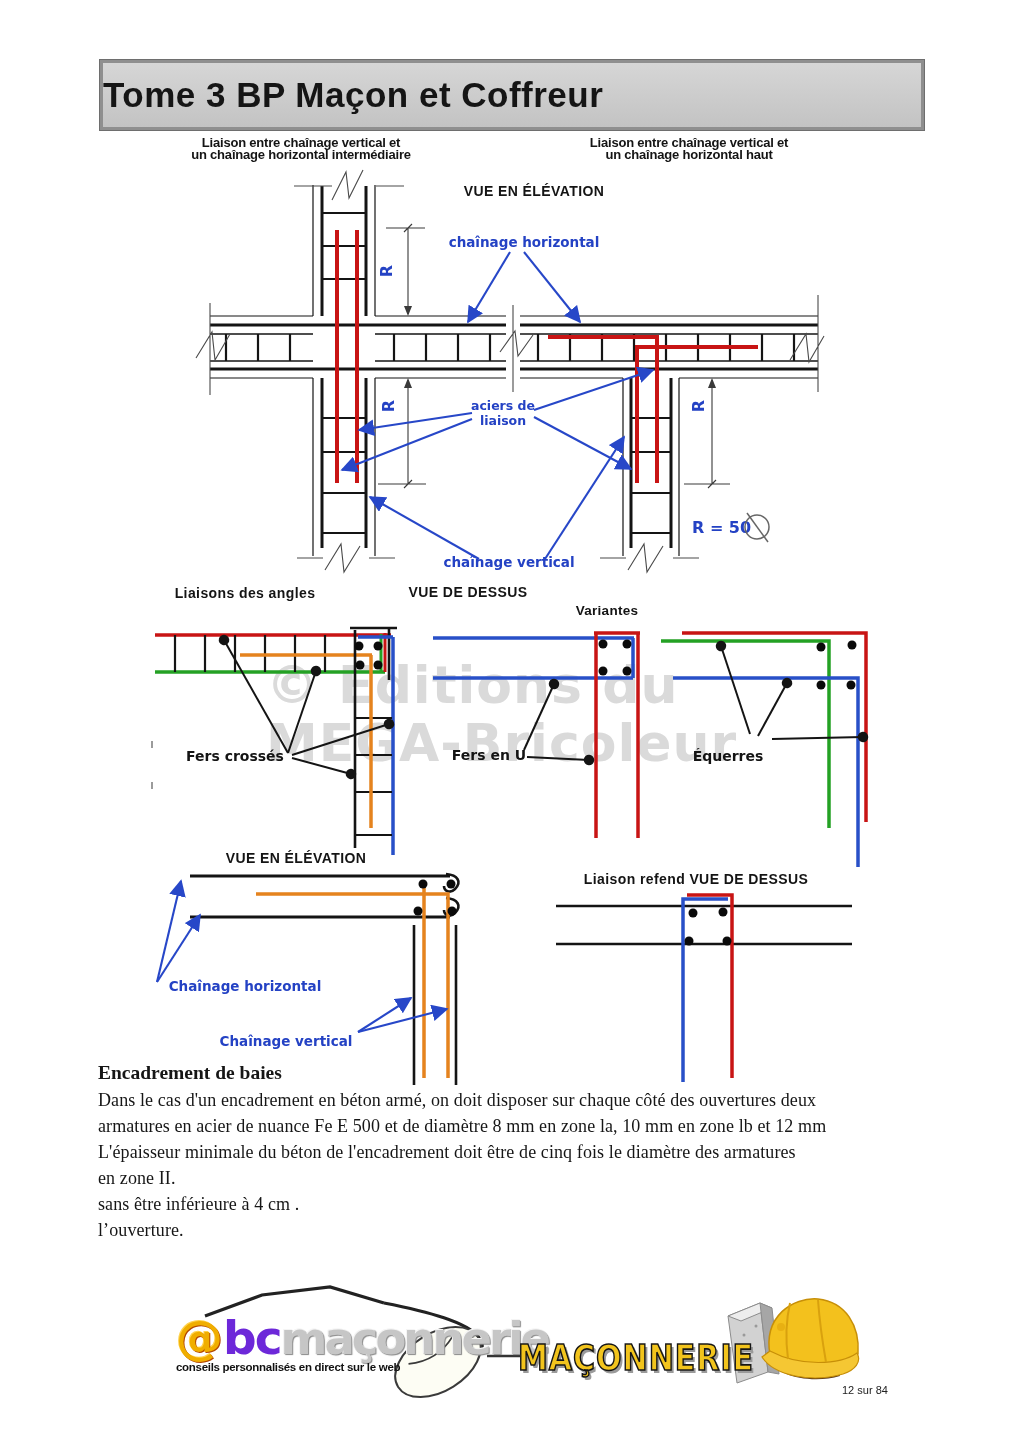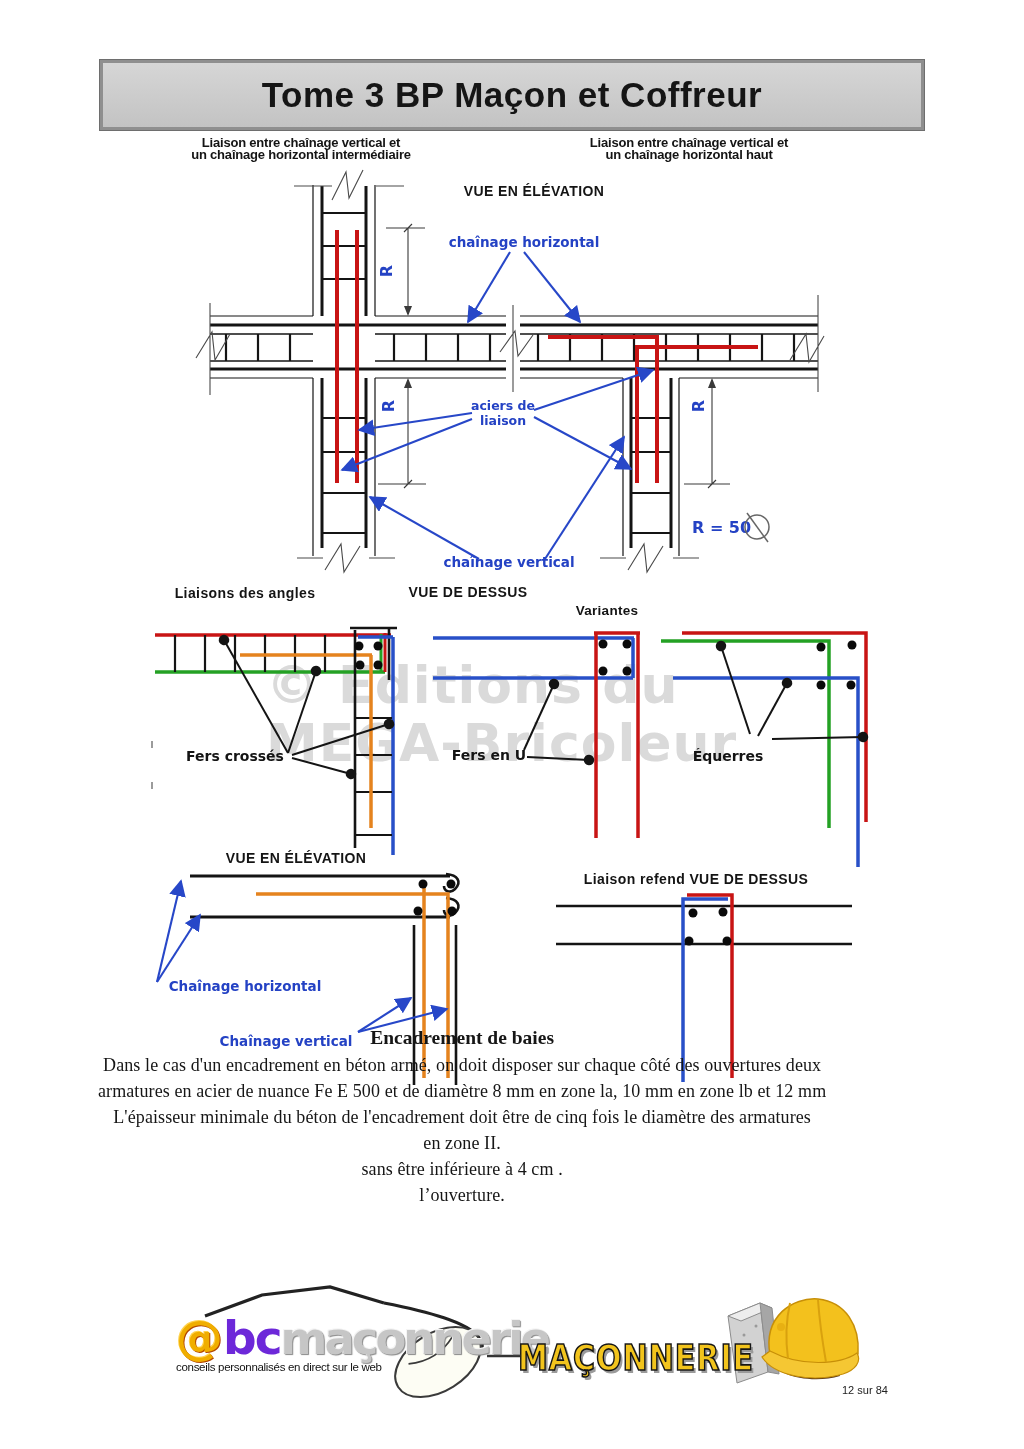--- a/index.html
+++ b/index.html
@@ -3,21 +3,21 @@
 <meta charset="utf-8">
 <style>
   html,body{margin:0;padding:0;background:#fff;}
   .page{position:relative;width:1024px;height:1449px;background:#ffffff;overflow:hidden;
         font-family:"Liberation Sans",sans-serif;color:#141414;}
 
   
   .banner{position:absolute;left:100px;top:60px;width:818px;height:64px;
           background:linear-gradient(#d6d6d6,#c3c3c3);
           border:3px solid #8f8f8f;box-shadow:0 0 0 1px #6e6e6e;
-          display:flex;align-items:center;justify-content:center;}
+          display:flex;align-items:center;}
   .banner h1{margin:0;font-size:35px;font-weight:bold;letter-spacing:.5px;color:#151515;}
 
   
   .toplabel{position:absolute;top:137px;width:260px;text-align:center;
             font-size:13px;font-weight:bold;line-height:11.5px;letter-spacing:-.2px;}
   .toplabel.l{left:171px;}
   .toplabel.r{left:559px;}
 
   
   .watermark{position:absolute;left:266px;top:656px;z-index:1;color:#dadada;
@@ -41,32 +41,32 @@
   .dot{fill:#0a0a0a}
   text{font-family:"DejaVu Sans",sans-serif;}
   text.hd{font:bold 14px "Liberation Sans",sans-serif;fill:#141414;letter-spacing:.4px}
   text.hd2{font:bold 13.5px "Liberation Sans",sans-serif;fill:#141414;letter-spacing:.3px}
   text.lblb{font-weight:bold;font-size:13.5px;fill:#2442c4}
   text.lblb2{font-weight:bold;font-size:12.5px;fill:#2442c4}
   text.lblk{font-weight:bold;font-size:14px;fill:#141414}
   text.rlab{font-weight:bold;font-size:16px;fill:#2442c4}
 
   
-  .article{position:absolute;left:98px;top:1027px;z-index:3;color:#161616;text-align:center;}
+  .article{position:absolute;left:98px;top:1062px;z-index:3;color:#161616;}
   .article .ahead{font:bold 19.5px "Liberation Serif",serif;margin:0 0 3px 0;}
   .article .bodyline{white-space:pre;font:18px/26px "Liberation Serif",serif;letter-spacing:.1px;}
 
   
   .logoRow{position:absolute;left:176px;top:1314px;z-index:3;display:flex;align-items:baseline;line-height:1;}
   .logoAt{font-family:"DejaVu Sans",sans-serif;font-weight:bold;font-size:47px;color:#f0ae00;
           text-shadow:1px 1px 0 #b34700,-1px -1px 0 #ffd34d;}
   .logoBc{font-family:"DejaVu Sans",sans-serif;font-weight:bold;font-size:47px;color:#6d28d9;letter-spacing:-2px;}
   .logoName{font-family:"DejaVu Sans",sans-serif;font-weight:bold;font-size:45px;color:#c6c6c6;letter-spacing:-3px;
           text-shadow:-1px -1px 0 #f4f4f4,1px 1px 1px #8a8a8a,0 0 1px #9a9a9a;}
-  .tagline{position:absolute;left:176px;top:1361px;z-index:4;font-weight:normal;font-size:11.5px;
+  .tagline{position:absolute;left:176px;top:1361px;z-index:4;font-weight:bold;font-size:11.5px;
            letter-spacing:-.3px;color:#111;}
   .brand{position:absolute;left:518px;top:1337px;z-index:3;font-family:"DejaVu Sans",sans-serif;
          font-weight:bold;font-size:30px;letter-spacing:1px;color:#f2c41d;
          -webkit-text-stroke:1.4px #151515;text-shadow:2.5px 2.5px 0 #9a9a9a;
          transform:scaleY(1.18);transform-origin:top left;}
   .pageno{position:absolute;left:842px;top:1384px;z-index:3;font-size:11px;color:#222;}
 </style>
 </head>
 <body>
 

